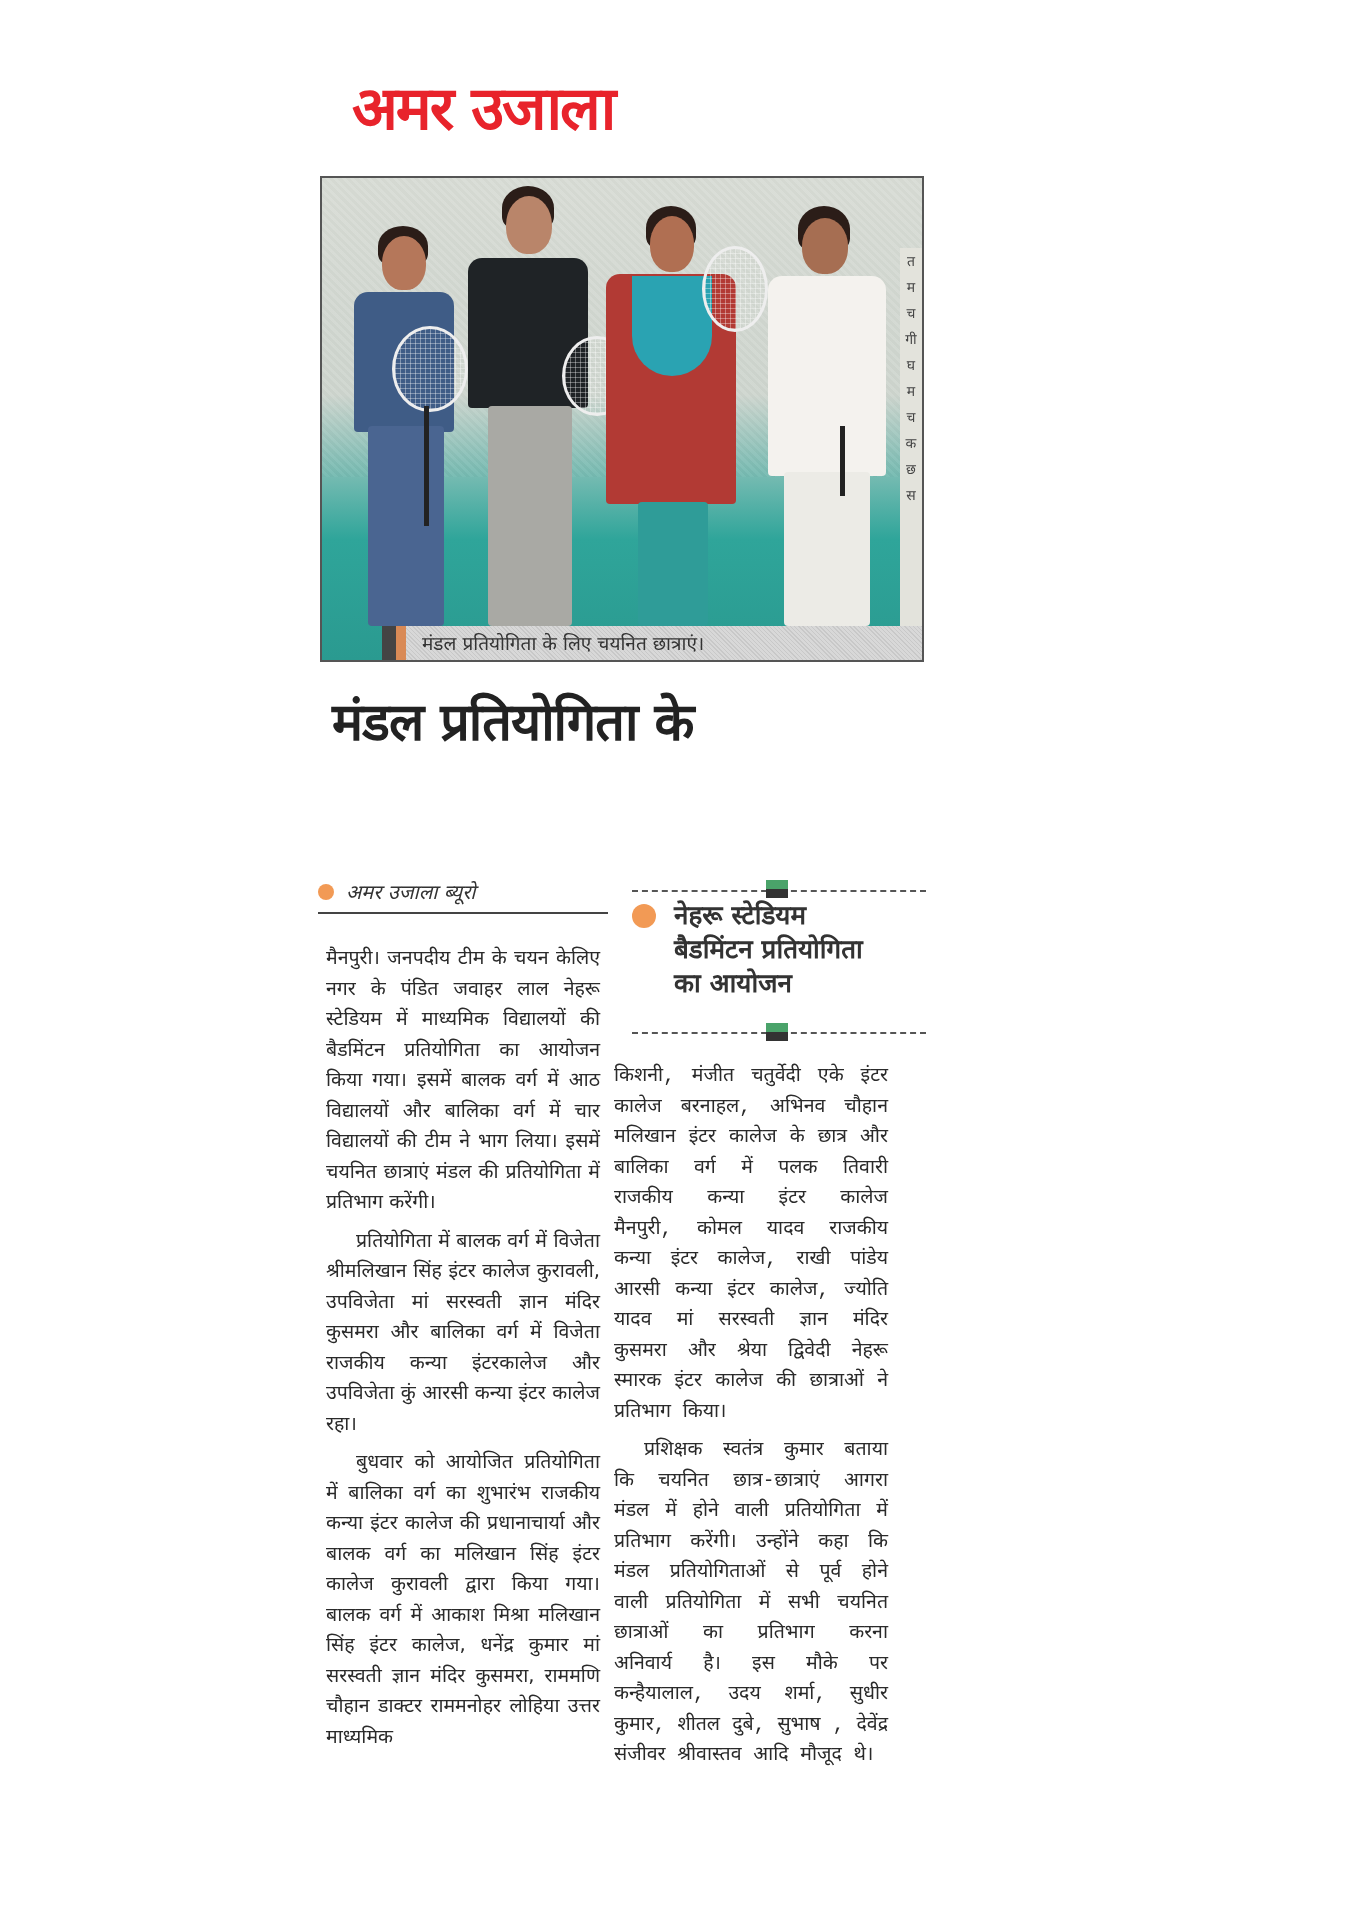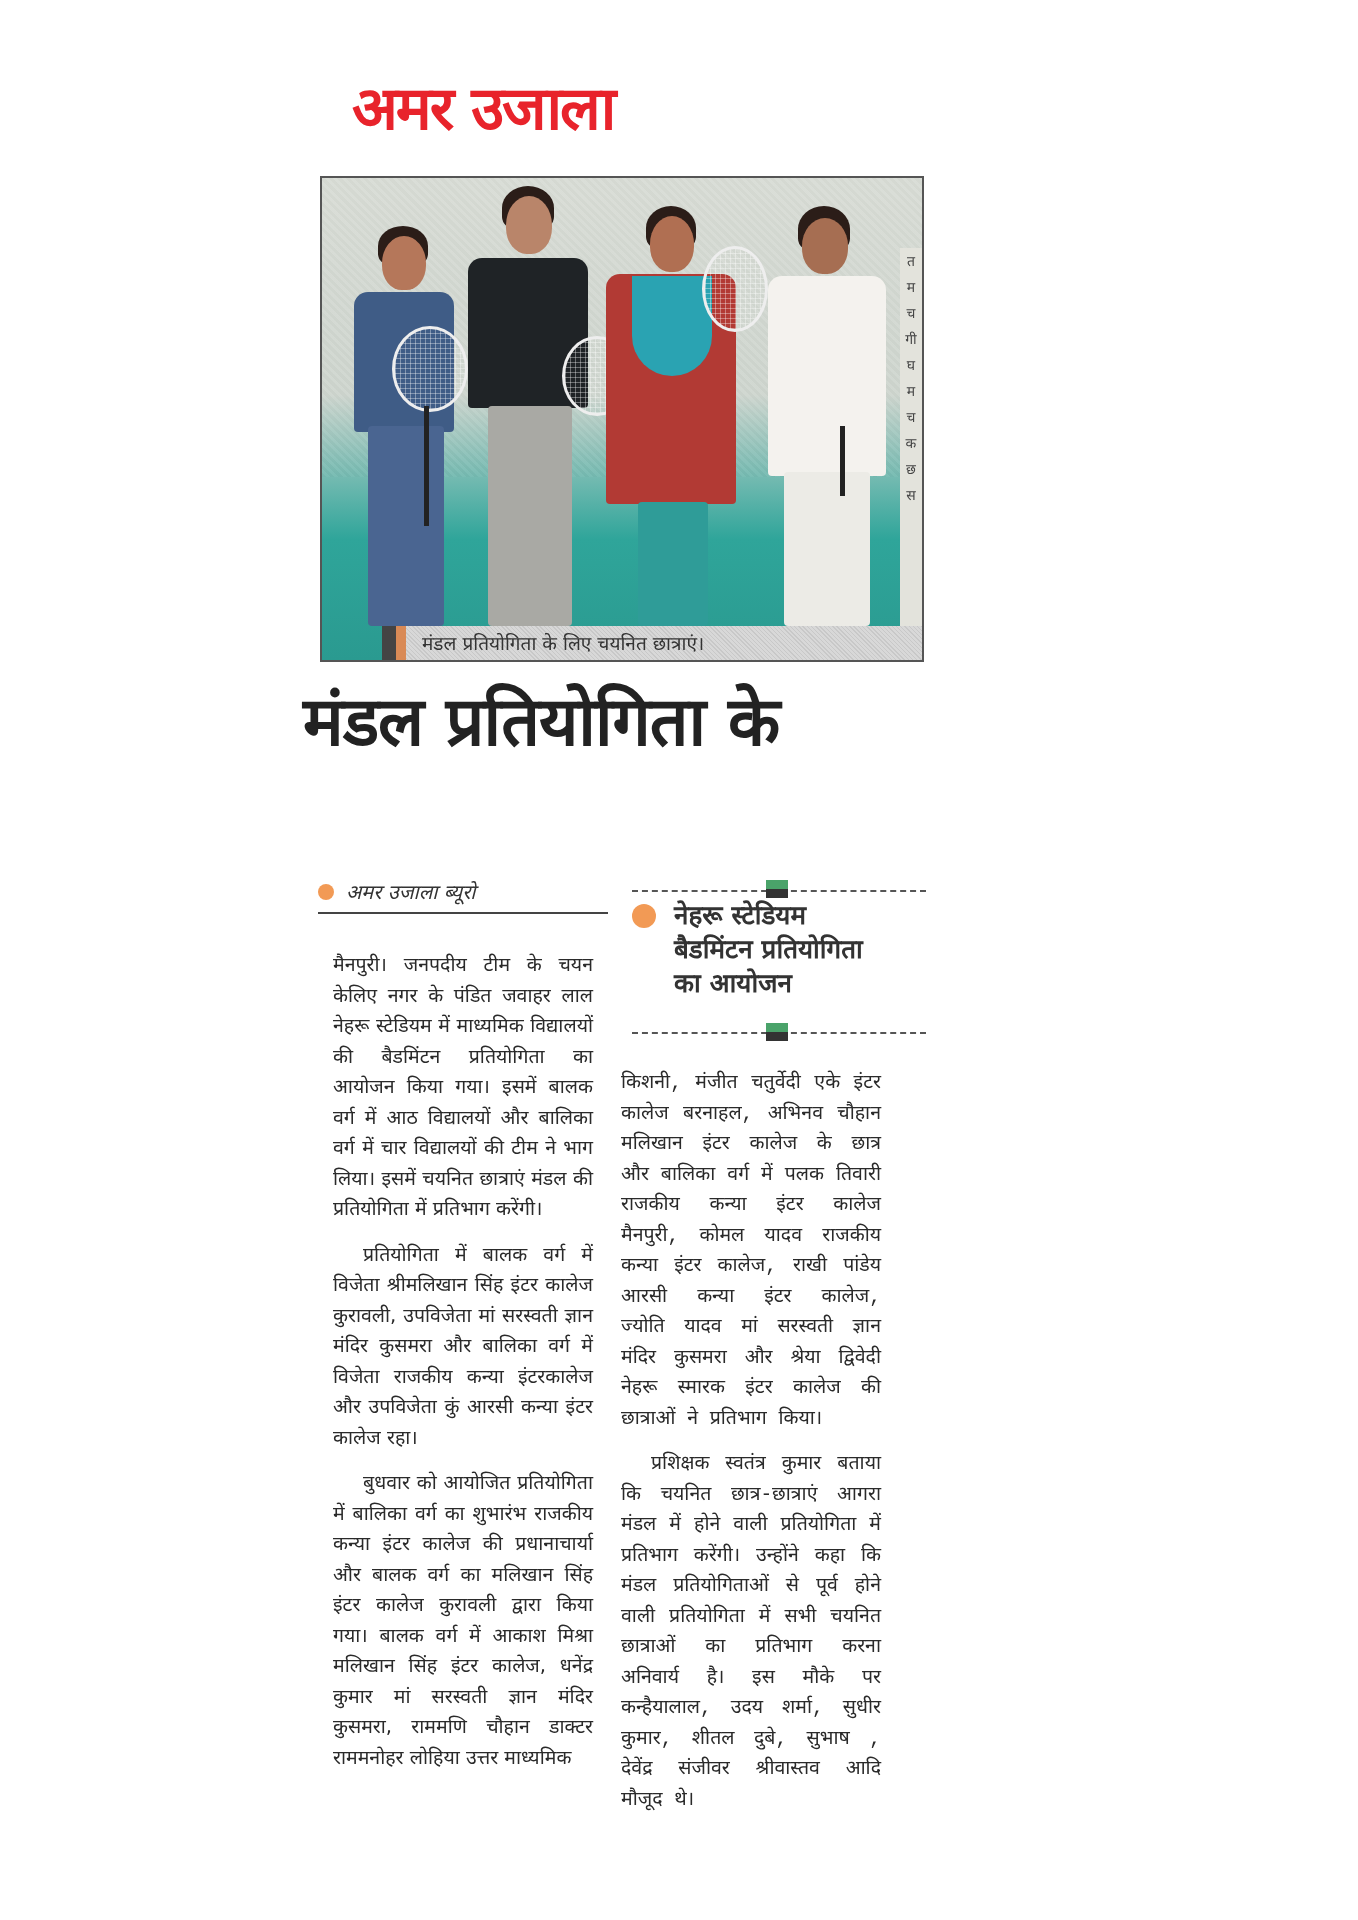--- a/index.html
+++ b/index.html
@@ -22,29 +22,29 @@
             background:repeating-linear-gradient(0deg,rgba(255,255,255,.35) 0 1px,transparent 1px 5px),
                        repeating-linear-gradient(90deg,rgba(255,255,255,.35) 0 1px,transparent 1px 5px); }
   .handle { position:absolute; width:5px; background:#222; transform-origin:top center; }
   .side-strip { position:absolute; right:0; top:70px; width:22px; height:380px;
                 background:#e3e3dc; color:#444; font-size:14px; line-height:26px; text-align:center; }
   .caption-bar { position:absolute; left:12px; bottom:0; width:100%; height:34px;
                  background:repeating-linear-gradient(45deg,#c8c8c8 0 1px,#d8d8d8 1px 3px);margin-left:48px; }
   .caption-tab { position:absolute; left:0; top:0; width:14px; height:34px; background:#444; }
   .caption-tab2 { position:absolute; left:14px; top:0; width:10px; height:34px; background:#d98a56; }
   .caption-text { position:absolute; left:40px; top:4px; font-size:19px; color:#333; line-height:26px; }
-  .headline { position:absolute; left:303px; top:680px; width:620px; font-weight:bold;
-              font-size:68px; line-height:84px; color:#222; letter-spacing:-1px; }
+  .headline { position:absolute; left:332px; top:680px; width:620px; font-weight:bold;
+              font-size:52px; line-height:84px; color:#222; letter-spacing:-1px; }
   .byline { position:absolute; left:318px; top:878px; width:290px; height:34px;
             border-bottom:2px solid #444;font-style:italic; }
   .bullet { position:absolute; width:18px; height:18px; border-radius:50%; background:#f29a55; }
   .byline .bullet { left:0; top:6px; width:16px; height:16px; }
   .byline-text { position:absolute; left:28px; top:0; font-size:20px; line-height:28px; color:#333; }
   .col { position:absolute; font-size:19.5px; line-height:30.5px; color:#2a2a2a; text-align:justify; }
-  .col p { margin:15px; }
+  .col p { margin:8px; }
   .col p.indent { text-indent:30px; }
   .col-left { left:318px; top:935px; width:290px; }
   .col-right { left:606px; top:1053px; width:290px;font-family:Liberation Mono, monospace; }
   .sidebox { position:absolute; left:632px; top:880px; width:294px; height:160px; }
   .dash { position:absolute; left:0; width:100%; height:0; border-top:2px dashed #555; }
   .dash.top { top:10px; } .dash.bottom { top:152px; }
   .marker { position:absolute; left:134px; width:22px; height:18px;
             background:linear-gradient(180deg,#4aa36a 0 50%,#333 50% 100%); }
   .marker.top { top:0; } .marker.bottom { top:143px; }
   .sidebox .bullet { left:0; top:24px; width:24px; height:24px; }

